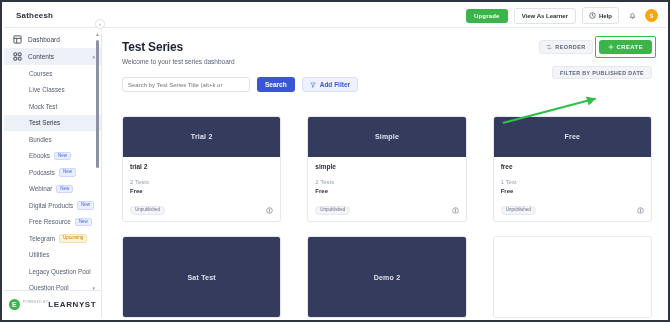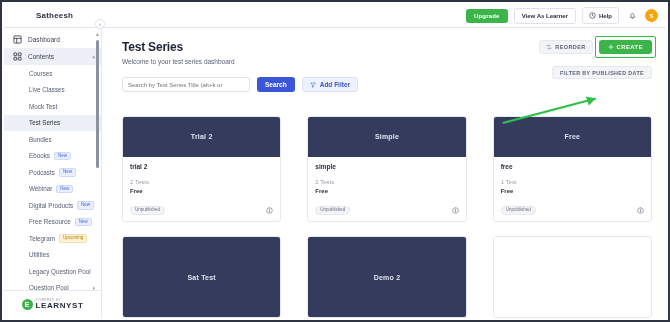--- a/index.html
+++ b/index.html
@@ -17,21 +17,21 @@
   }
 
   
   .topbar {
     position: absolute; left: 2px; top: 2px; right: 2px; height: 24px;
     background: #ffffff;
     border-bottom: 1px solid #e6e8ef;
     display: flex; align-items: center; padding: 0 8px 0 12px;
   }
   .brand {
-    font-size: 8px; font-weight: bold; color: #2b2f42; letter-spacing: .2px; margin-left: 20px;
+    font-size: 8px; font-weight: bold; color: #2b2f42; letter-spacing: .2px;
   }
   .topbar-right { margin-left: auto; display: flex; align-items: center; gap: 6px; }
   .btn-upgrade {
     background: #3bb54a; color: #fff; font-size: 6px; font-weight: bold;
     padding: 4px 8px; border-radius: 3px; letter-spacing: .2px; line-height: 1;
   }
   .btn-learner {
     background: #fff; color: #2b2f42; font-size: 6px; font-weight: bold;
     padding: 4px 7px; border-radius: 3px; border: 1px solid #dfe2ea; line-height: 1;
   }
@@ -102,21 +102,21 @@
   .side-footer {
     height: 28px; border-top: 1px solid #e6e8ef;
     display: flex; align-items: center; justify-content: center; gap: 3px;
     background: #fff;
   }
   .logo-mark {
     width: 11px; height: 11px; border-radius: 50%; background: #3bb54a;
     color: #fff; font-size: 7px; font-weight: bold;
     display: flex; align-items: center; justify-content: center;
   }
-  .logo-txt { display: flex; flex-direction: column; line-height: 1; }
+  .logo-txt { display: flex; flex-direction: row; line-height: 1; }
   .logo-pb { font-size: 3.2px; color: #9aa0b0; letter-spacing: .4px; }
   .logo-name { font-size: 8px; font-weight: bold; color: #2b2f42; letter-spacing: .6px; }
 
   
   .main {
     position: absolute; left: 101px; top: 26px; right: 2px; bottom: 2px;
     background: #ffffff; overflow: hidden;
   }
   .page-head { position: relative; padding: 12px 14px 0 19px; }
   .page-title { font-size: 12px; font-weight: bold; color: #1f2338; letter-spacing: -.2px; }

